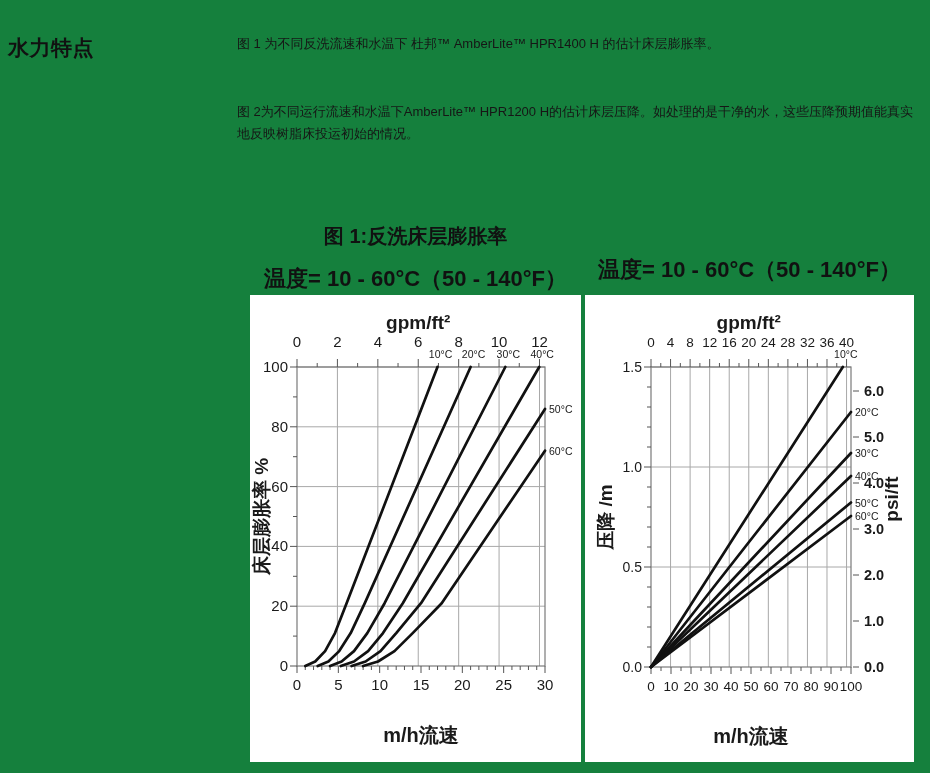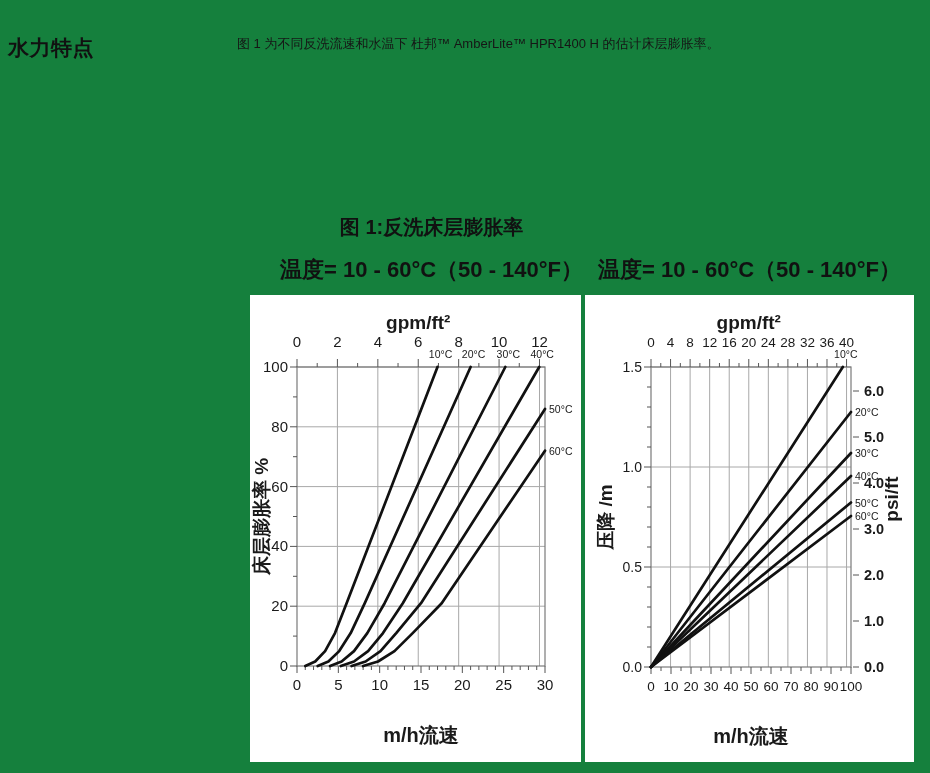--- a/index.html
+++ b/index.html
@@ -22,38 +22,39 @@
   .para.p1{top:33px;}
   .para.p2{top:101px;}
   .fig-title{
     position:absolute;top:214px;height:28px;
     text-align:center;font-size:20px;font-weight:800;color:#111;
   }
   .fig-subtitle{
     position:absolute;top:255px;height:24px;
     text-align:center;font-size:22px;font-weight:600;color:#111;
   }
-  .t1,.s1{left:266px;width:331px;}
+  .t1,.s1{left:250px;width:331px;margin-top:9px;}
   .t2,.s2{left:585px;width:329px;}
   .panel{
     position:absolute;top:295px;height:467px;background:#ffffff;
   }
   .panel1{left:250px;width:331px;}
   .panel2{left:585px;width:329px;}
   svg{display:block;}
   svg text{font-family:"Liberation Sans","DejaVu Sans",sans-serif;}
 </style>
 </head>
 <body>
 
 <div class="page">
 
   <div class="heading">水力特点</div>
 
   <div class="para p1">图 1 为不同反洗流速和水温下 杜邦™ AmberLite™ HPR1400 H 的估计床层膨胀率。</div>
+  <div class="para p2">图 2为不同运行流速和水温下AmberLite™ HPR1200 H的估计床层压降。如处理的是干净的水，这些压降预期值能真实地反映树脂床投运初始的情况。</div>
 
   <div class="fig-title t1">图 1:反洗床层膨胀率</div>
   <div class="fig-subtitle s1">温度= 10 - 60°C（50 - 140°F）</div>
   <div class="fig-subtitle s2">温度= 10 - 60°C（50 - 140°F）</div>
 
   <div class="panel panel1">
     <svg width="331" height="467" viewBox="0 0 331 467">
         <line x1="87.41408" y1="72" x2="87.41408" y2="371" stroke="#a8a8a8" stroke-width="1"></line>
         <line x1="127.82816" y1="72" x2="127.82816" y2="371" stroke="#a8a8a8" stroke-width="1"></line>
         <line x1="168.24223999999998" y1="72" x2="168.24223999999998" y2="371" stroke="#a8a8a8" stroke-width="1"></line>

